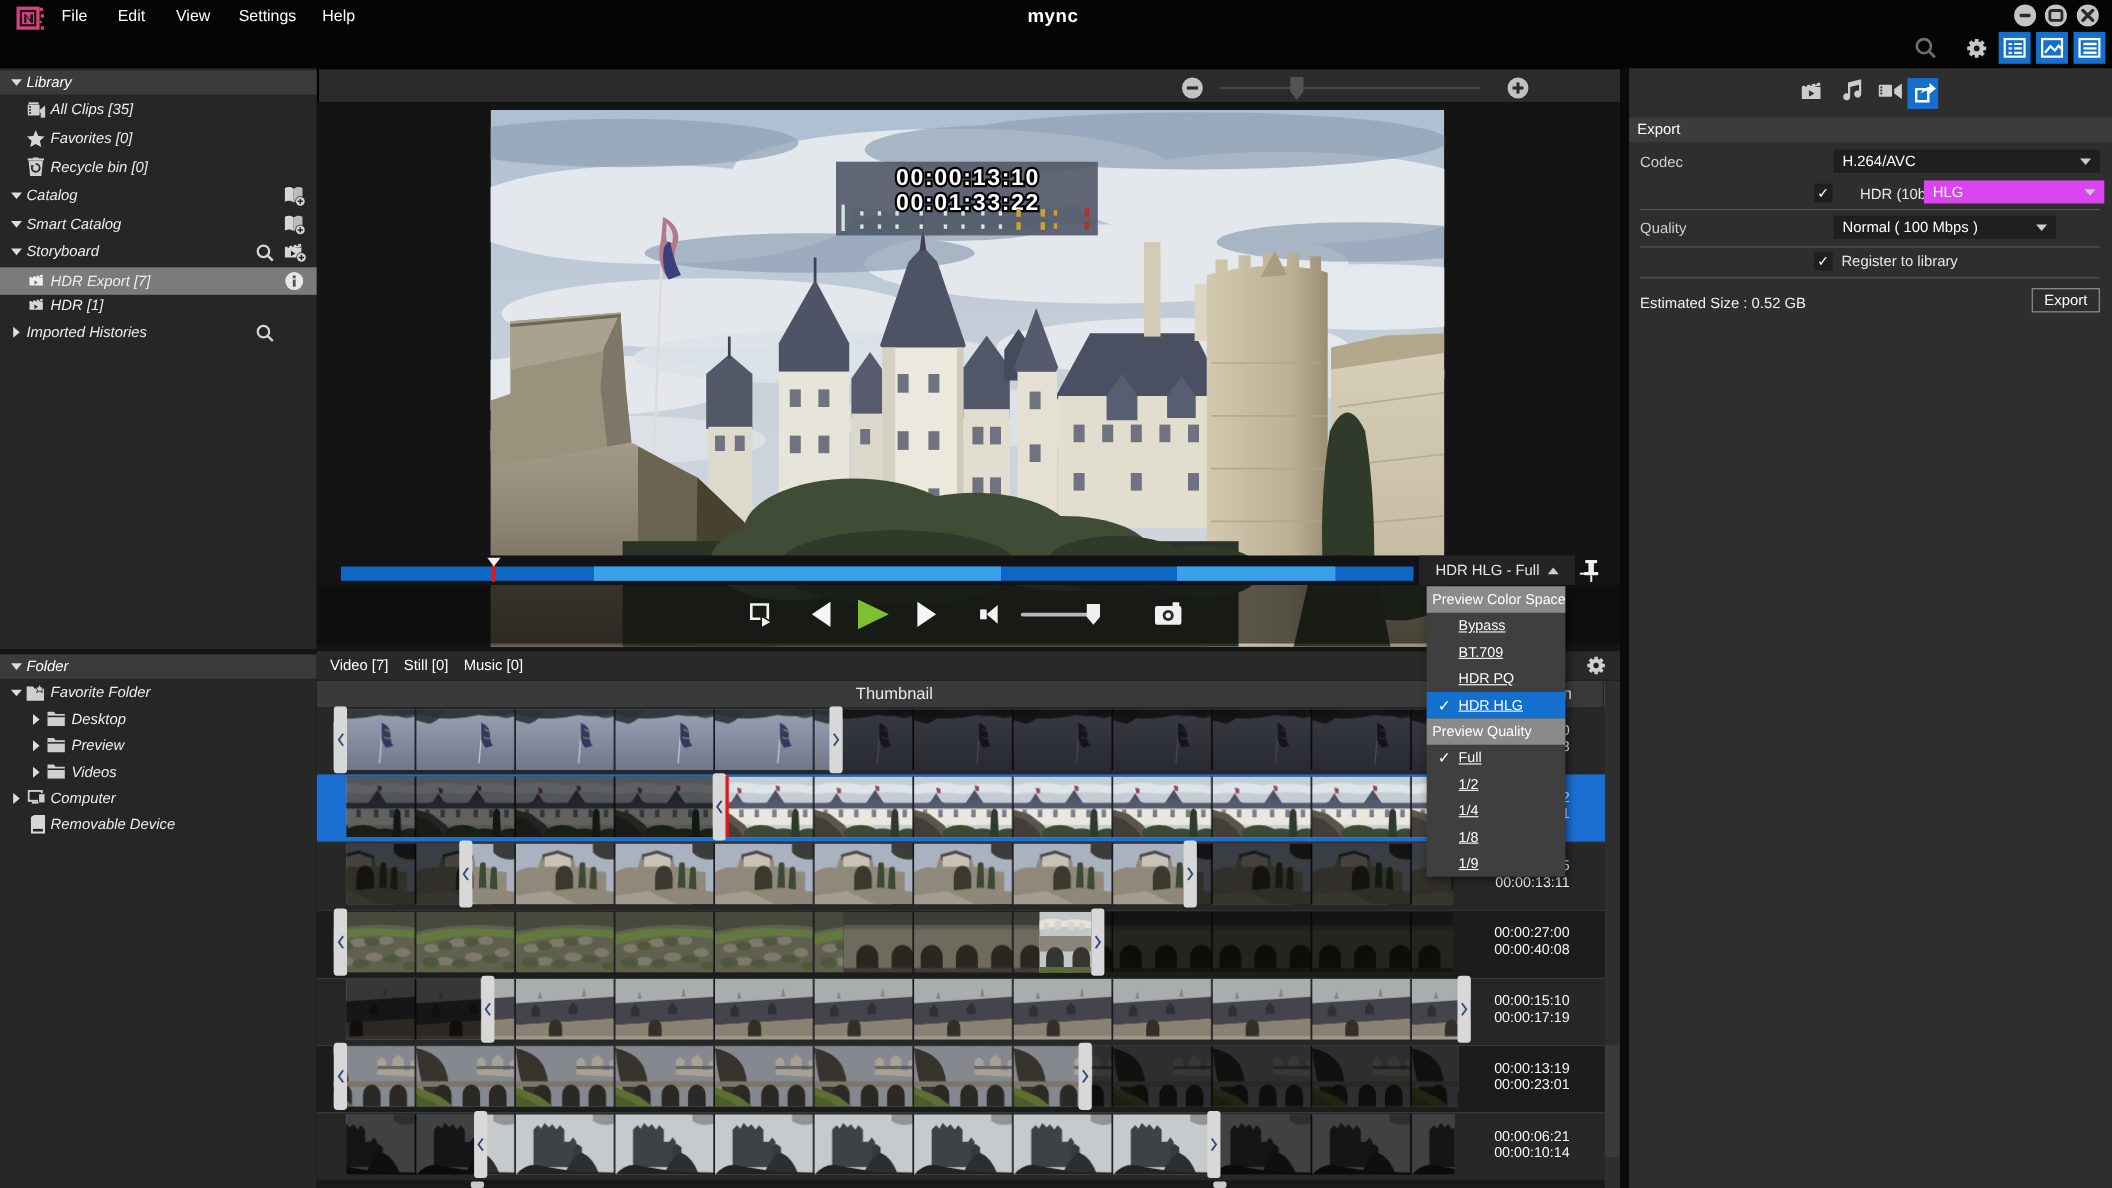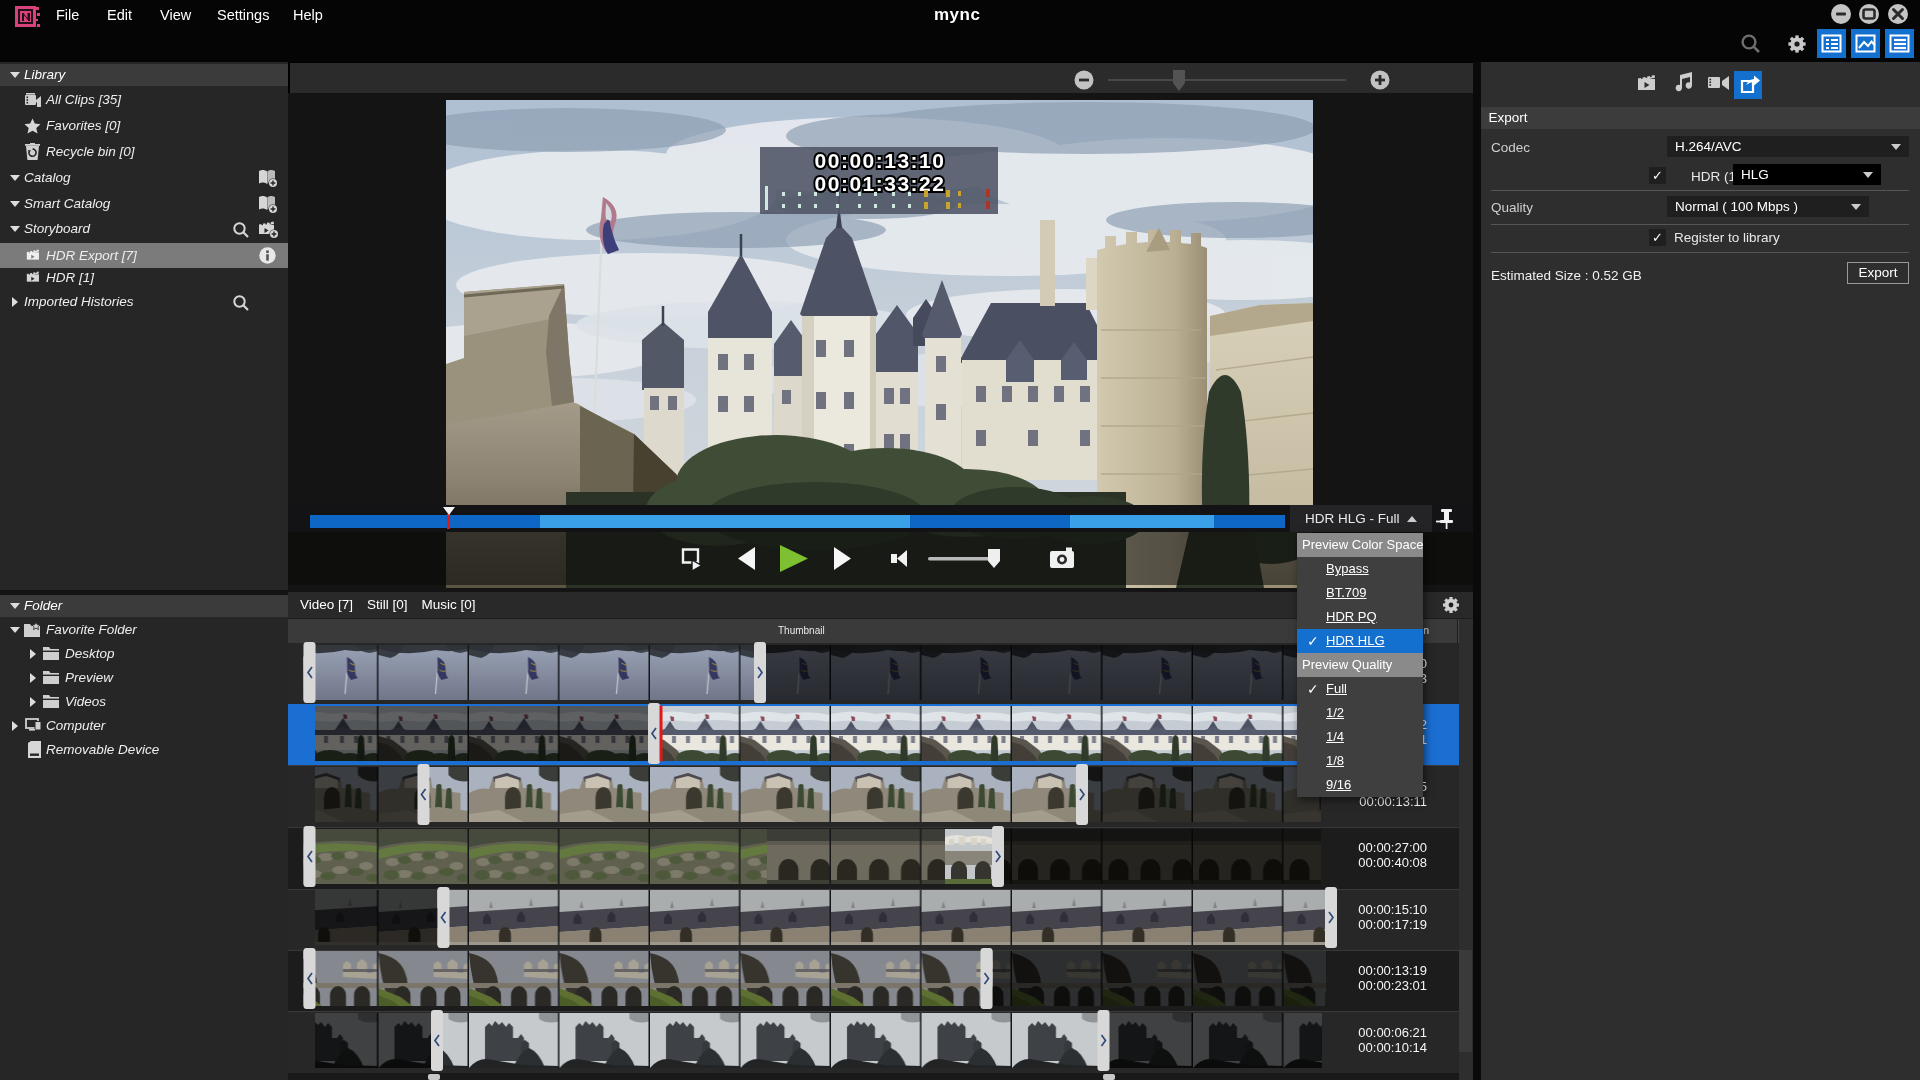--- a/index.html
+++ b/index.html
@@ -537,21 +537,21 @@
         <circle cx="11" cy="11" r="6.2"></circle>
     <g stroke="#cfcfcf" stroke-width="3.2">
           <line x1="11" y1="3" x2="11" y2="19"></line>
           <line x1="3" y1="11" x2="19" y2="11"></line>
           <line x1="5.3" y1="5.3" x2="16.7" y2="16.7"></line>
           <line x1="16.7" y1="5.3" x2="5.3" y2="16.7"></line>
         </g>
     <circle cx="11" cy="11" r="2.4" fill="#1d1d1d"></circle>
       </g>
   </svg>
-  <div class="abs" style="left:0;top:27px;width:1169px;height:24px;background:#3a3a3a;color:#e8e8e8;font-size:10px;line-height:24px">
+  <div class="abs" style="left:0;top:27px;width:1169px;height:24px;background:#3a3a3a;color:#e8e8e8;font-size:15px;line-height:24px">
     <span class="abs" style="left:490px">Thumbnail</span>
     <span class="abs" style="left:991px;width:150px;text-align:right">Duration</span>
   </div>
   <div class="abs" style="left:1170px;top:27px;width:15px;height:461px;background:#2e2e2e;border-left:1px solid #454545"></div>
   <div class="abs" style="left:1171px;top:358px;width:13px;height:102px;background:#3a3a3a"></div>
 
   <div class="abs" style="left:0;top:51px;width:1171px;height:61px;background:#272727"></div>
   <div class="abs" style="left:0;top:173px;width:1171px;height:62px;background:#272727;border-top:1px solid #3a3a3a"></div>
   <div class="abs" style="left:0;top:235px;width:1171px;height:62px;background:#1c1c1c;border-top:1px solid #383838"></div>
   <div class="abs" style="left:0;top:297px;width:1171px;height:61px;background:#272727;border-top:1px solid #3a3a3a"></div>
@@ -793,21 +793,21 @@
     <path d="M8 10 H19 V21 H8 Z" fill="none" stroke="#fff" stroke-width="2.2"></path>
     <path d="M13 8 h8 v-4 h-8 Z" fill="#1470cf"></path>
     <path d="M14 16 q3 -6 8 -6 v-3.5 l6 5 -6 5 v-3.5 q-4 0 -8 3 Z" fill="#fff" transform="translate(-2 -2)"></path>
   </svg>
   <div class="panelhead" style="top:45px;width:439px;background:#3c3c3c">&nbsp;&nbsp;Export</div>
   <div class="abs" style="left:10px;top:78px;color:#cfcfcf">Codec</div>
   <div class="abs" style="left:186px;top:74px;width:242px;height:21px;background:#1f1f1f;line-height:21px;color:#fff"><span style="margin-left:8px">H.264/AVC</span>
     <span class="abs" style="right:8px;top:8px;width:0;height:0;border-left:5px solid transparent;border-right:5px solid transparent;border-top:6px solid #ccc"></span></div>
   <div class="abs" style="left:168px;top:105px;width:17px;height:17px;background:#1f1f1f;color:#fff;text-align:center;line-height:17px;font-size:13px">✓</div>
   <div class="abs" style="left:210px;top:107px;color:#e8e8e8">HDR (10bit)</div>
-  <div class="abs" style="left:252px;top:102px;width:148px;height:21px;background:#000000;line-height:21px;color:#fff"><span style="margin-left:8px">HLG</span>
+  <div class="abs" style="left:268px;top:102px;width:164px;height:21px;background:#d946ef;line-height:21px;color:#fff"><span style="margin-left:8px">HLG</span>
     <span class="abs" style="right:8px;top:8px;width:0;height:0;border-left:5px solid transparent;border-right:5px solid transparent;border-top:6px solid #ccc"></span></div>
   <div class="abs" style="left:10px;top:128px;width:418px;height:1px;background:#565656"></div>
   <div class="abs" style="left:10px;top:138px;color:#cfcfcf">Quality</div>
   <div class="abs" style="left:186px;top:134px;width:202px;height:21px;background:#1f1f1f;line-height:21px;color:#fff"><span style="margin-left:8px">Normal ( 100 Mbps )</span>
     <span class="abs" style="right:8px;top:8px;width:0;height:0;border-left:5px solid transparent;border-right:5px solid transparent;border-top:6px solid #ccc"></span></div>
   <div class="abs" style="left:10px;top:162px;width:418px;height:1px;background:#565656"></div>
   <div class="abs" style="left:168px;top:167px;width:17px;height:17px;background:#1f1f1f;color:#fff;text-align:center;line-height:17px;font-size:13px">✓</div>
   <div class="abs" style="left:193px;top:168px;color:#e8e8e8">Register to library</div>
   <div class="abs" style="left:10px;top:190px;width:418px;height:1px;background:#565656"></div>
   <div class="abs" style="left:10px;top:206px;color:#f0f0f0">Estimated Size : 0.52 GB</div>
@@ -817,15 +817,15 @@
   <div class="ddhead">Preview Color Space</div>
   <div class="dditem">Bypass</div>
   <div class="dditem">BT.709</div>
   <div class="dditem">HDR PQ</div>
   <div class="dditem" style="background:#1470cf"><span class="ddcheck">✓</span>HDR HLG</div>
   <div class="ddhead">Preview Quality</div>
   <div class="dditem"><span class="ddcheck">✓</span>Full</div>
   <div class="dditem">1/2</div>
   <div class="dditem">1/4</div>
   <div class="dditem">1/8</div>
-  <div class="dditem">9/16</div>
+  <div class="dditem">1/9</div>
 </div>
 <div id="ddmenu"></div>
 
 </body></html>

